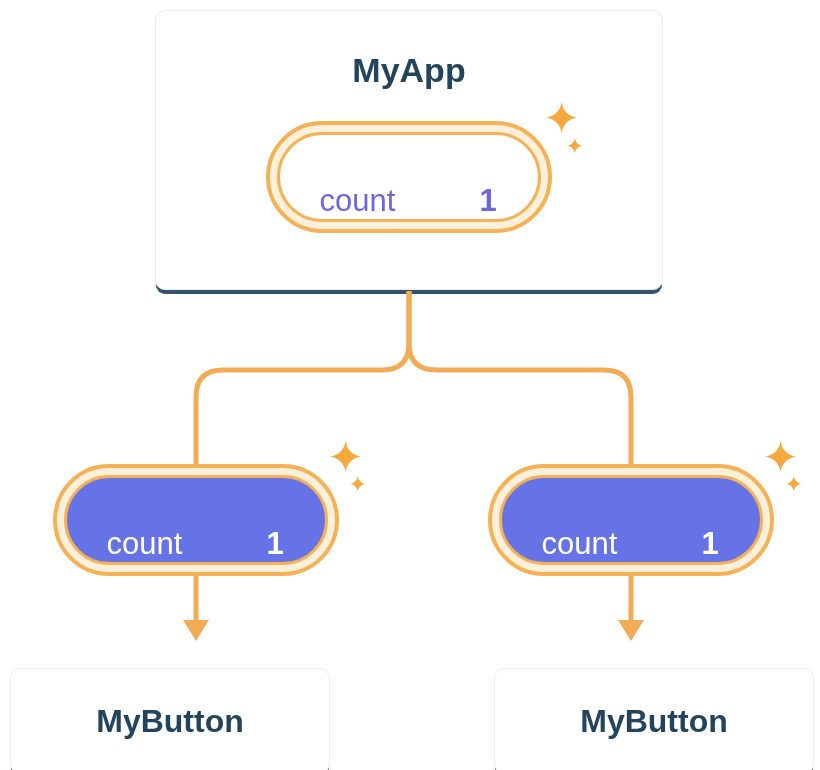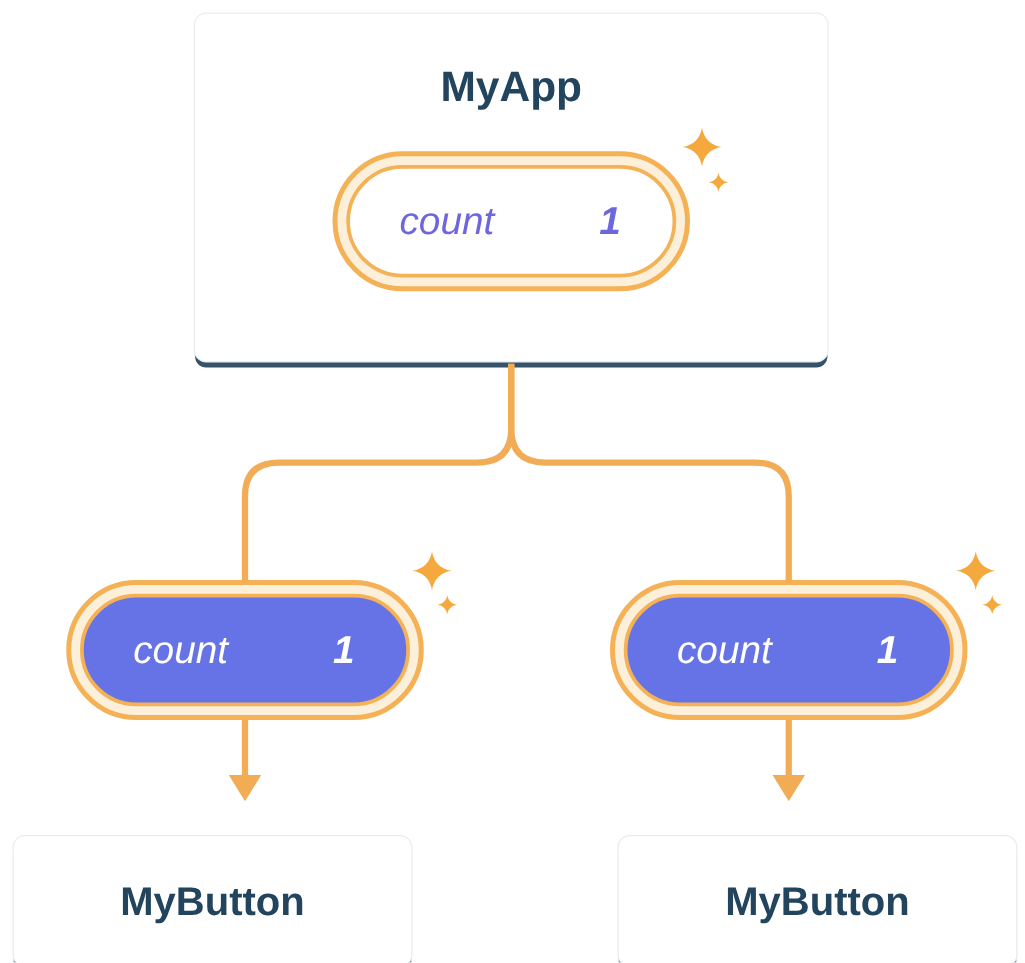--- a/index.html
+++ b/index.html
@@ -63,25 +63,24 @@
     border: 4px solid #f5b155;
     background: #fcf0da;
     border-radius: 999px;
     padding: 7px;
     display: flex;
     z-index: 1;
   }
   .pill-inner {
     flex: 1;
     display: flex;
-    align-items: center;
+    align-items: flex-end;
     border: 3px solid #f5b155;
     border-radius: 999px;
     overflow: hidden;
-    font-style: italic;
   }
   .pill-label, .pill-value {
     display: flex;
     align-items: center;
     justify-content: center;
     font-size: 31px;
   }
   .pill-label { flex: 1.55; }
   .pill-value { flex: 1; font-weight: bold; }
   .pill-divider { width: 3px; }

